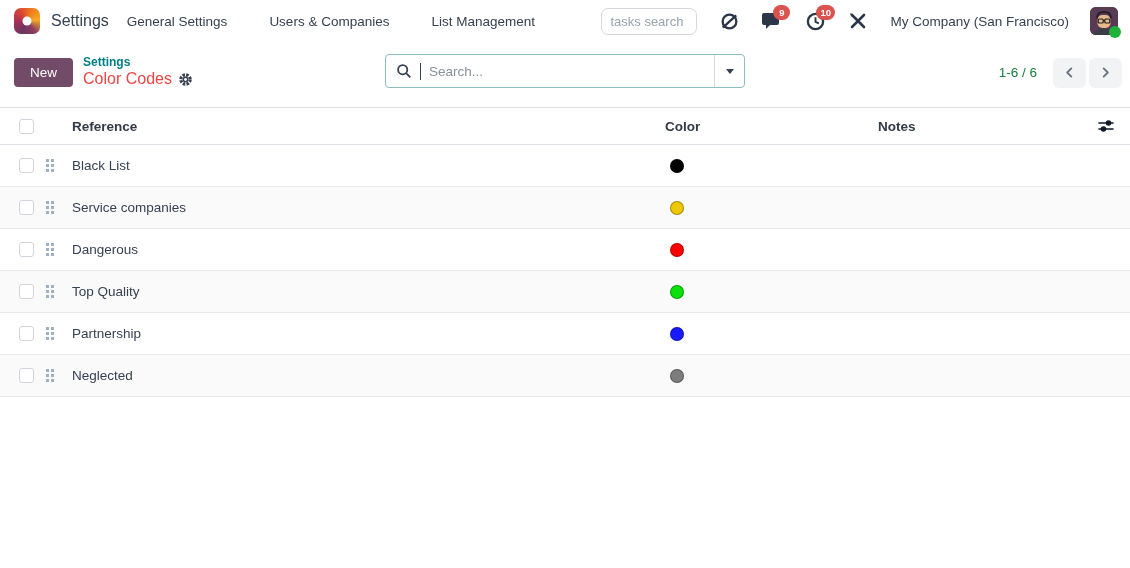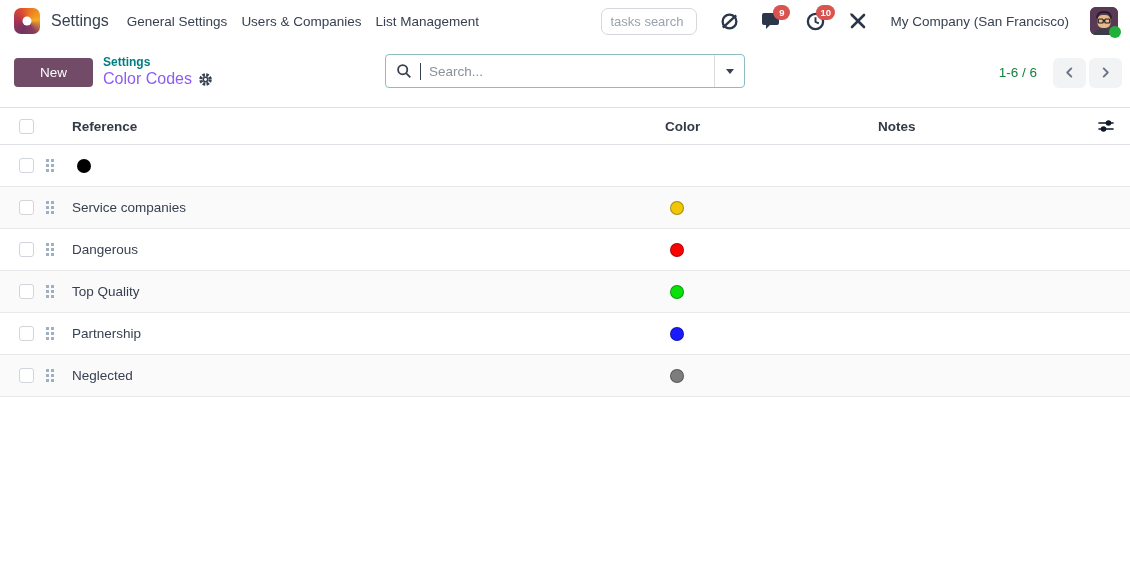--- a/index.html
+++ b/index.html
@@ -7,21 +7,21 @@
     font-family:"Liberation Sans", sans-serif; color:#374151; }
   .screen { position:relative; width:1130px; height:456px; background:#fff; }
 
   
   .navbar { height:42px; display:flex; align-items:center; padding:0 12px 0 14px; background:#fff; }
   .logo { width:26px; height:26px; border-radius:7px; position:relative; flex:0 0 auto;
     background:conic-gradient(from 205deg at 50% 50%, #6d365f, #a33058, #d84734, #ef7d20, #f2ab24, #8a3a60, #6d365f); }
   .logo::after { content:""; position:absolute; left:50%; top:50%; width:9px; height:9px;
     transform:translate(-50%,-50%); background:#fff; border-radius:50%; }
   .app-name { font-size:16px; font-weight:500; color:#374151; margin:0 18px 0 11px; }
-  .menu { display:flex; gap:14px; font-size:13.5px; color:#374151; }
+  .menu { display:flex; gap:42px; font-size:13.5px; color:#374151; }
   .menu-item { cursor:pointer; white-space:nowrap; }
   .nav-right { margin-left:auto; display:flex; align-items:center; gap:21px; }
   .tasks-search { width:96px; height:27px; border:1px solid #d5d8dc; border-radius:7px;
     font-size:13px; color:#374151; padding:6px 8px; outline:none; background:#fff;
     font-family:"Liberation Sans", sans-serif; }
   .tasks-search::placeholder { color:#9aa3ad; }
   .tray-icon { position:relative; width:22px; height:22px; display:flex; align-items:center;
     justify-content:center; color:#2b3648; cursor:pointer; }
   .badge { position:absolute; top:-5px; left:12px; min-width:17px; height:15px; padding:0 4px;
     background:#d9534f; color:#fff; font-size:9.5px; font-weight:700; border-radius:9px;
@@ -29,25 +29,25 @@
   .company { font-size:13.5px; color:#374151; white-space:nowrap; cursor:pointer; }
   .avatar { position:relative; width:28px; height:28px; border-radius:6px; overflow:visible;
     background:#593a55; flex:0 0 auto; cursor:pointer; }
   .avatar svg { border-radius:6px; display:block; }
   .presence-dot { position:absolute; right:-3px; bottom:-3px; width:12px; height:12px;
     border-radius:50%; background:#1fb13a; }
 
   
   .control-panel { position:relative; height:65px; display:flex; align-items:center; padding:0 8px 4px 14px; }
   .btn-new { background:#714B67; color:#fff; border:none; border-radius:4px; height:29px;
-    padding:0 26px; font-size:13.5px; font-weight:500; cursor:pointer;
+    padding:0 16px; font-size:13.5px; font-weight:500; cursor:pointer;
     font-family:"Liberation Sans", sans-serif; }
   .breadcrumbs { margin-left:10px; line-height:1.15; }
   .bc-parent { font-size:12px; font-weight:700; color:#017E84; cursor:pointer; display:block; }
-  .bc-current { font-size:16px; color:#8b5cf6; display:flex; align-items:center; gap:6px; }
+  .bc-current { font-size:16px; color:#ef4444; display:flex; align-items:center; gap:6px; }
   .gear-btn { display:inline-flex; color:#374151; cursor:pointer; }
 
   .searchbar { position:absolute; left:50%; top:12px; transform:translateX(-50%);
     width:360px; height:34px; border:1px solid #8cbdc1; border-radius:4px; background:#fff;
     display:flex; align-items:center; }
   .searchbar .mag { margin:0 8px 0 10px; color:#374151; display:flex; }
   .search-input { flex:1; border:none; outline:none; font-size:13.5px; color:#374151;
     background:transparent; font-family:"Liberation Sans", sans-serif; height:100%;padding-left:7px; }
   .search-input::placeholder { color:#8a919c; }
   .caret { width:1px; height:17px; background:#374151; margin-right:1px; }
@@ -216,20 +216,21 @@
     <div class="cell cell-handle">
       <span class="handle-dots">
         <i></i>
               <i></i>
               <i></i>
               <i></i>
               <i></i>
               <i></i>
       </span>
     </div>
+    <div class="cell cell-ref">Black List</div>
     <div class="cell cell-color">
             <span class="dot" title="black" style="background: rgb(0, 0, 0);"></span>
           </div>
     <div class="cell cell-notes"></div>
     <div class="cell cell-options"></div>
   </div>
 
   <div class="list-row striped">
     <div class="cell cell-check">
             <span class="checkbox"></span>

